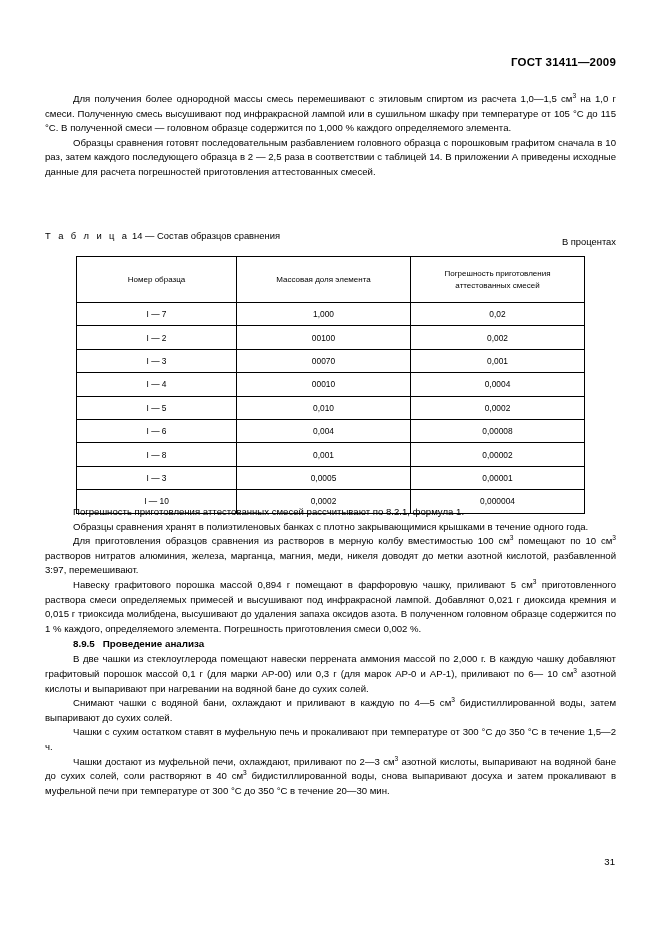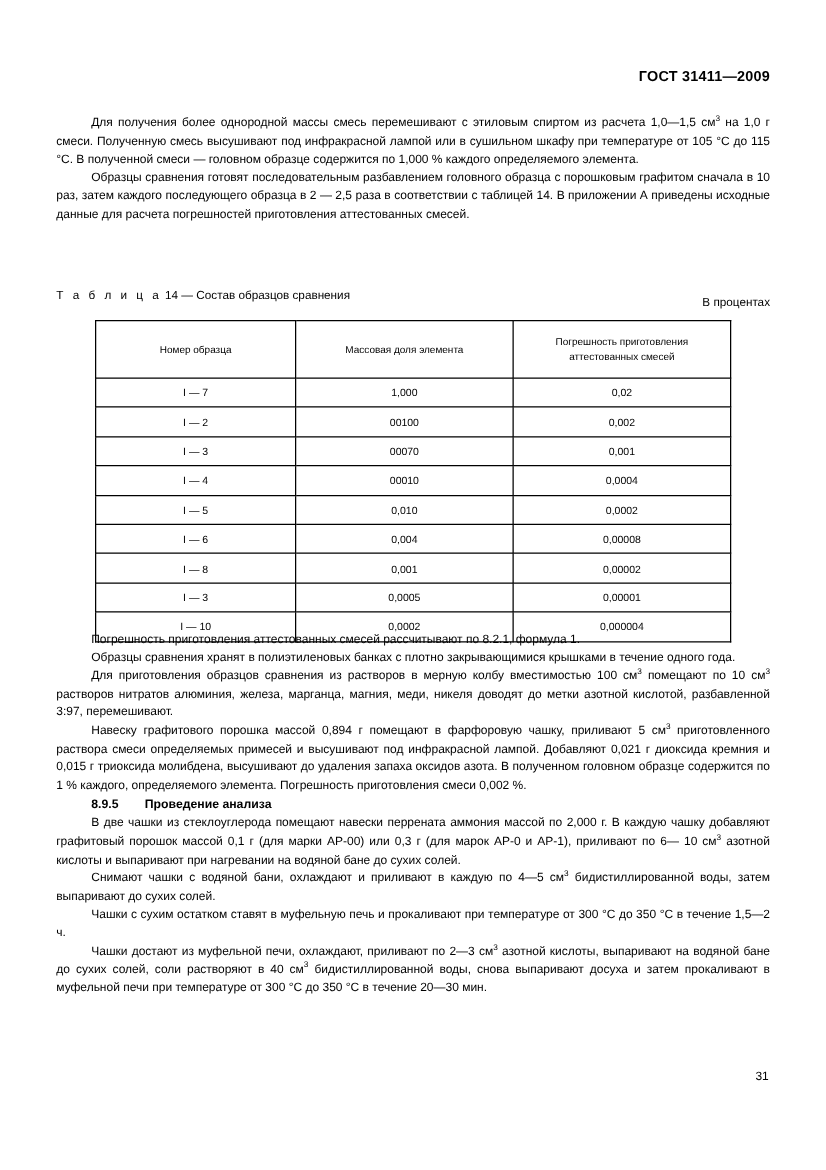--- a/index.html
+++ b/index.html
@@ -119,21 +119,21 @@
     top: 505px;
     width: 571px;
   }
   .section-heading {
     margin: 0;
     padding-left: 28px;
     font-size: 9.8px;
     font-weight: bold;
     line-height: 16px;
   }
-  .section-heading .num { margin-right: 21px; }
+  .section-heading .num { margin-right: 8px; }
 
   
   .page-number {
     position: absolute;
     right: 1px;
     top: 856px;
     font-size: 9.6px;
   }
 </style>
 </head>

